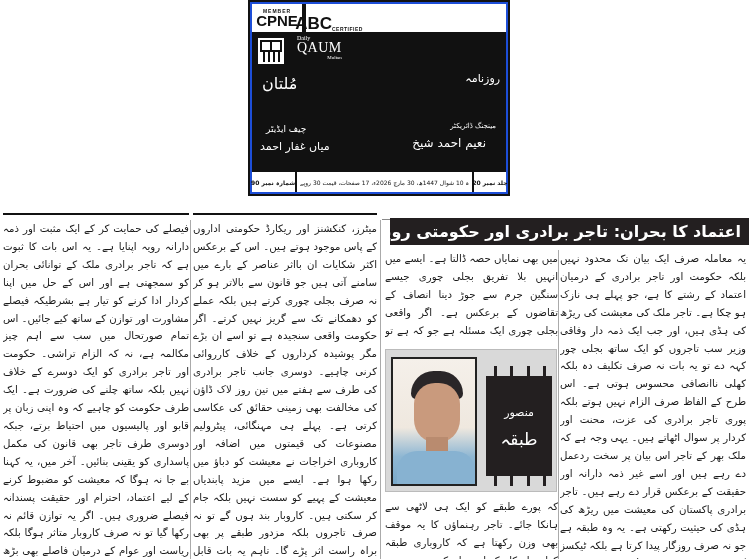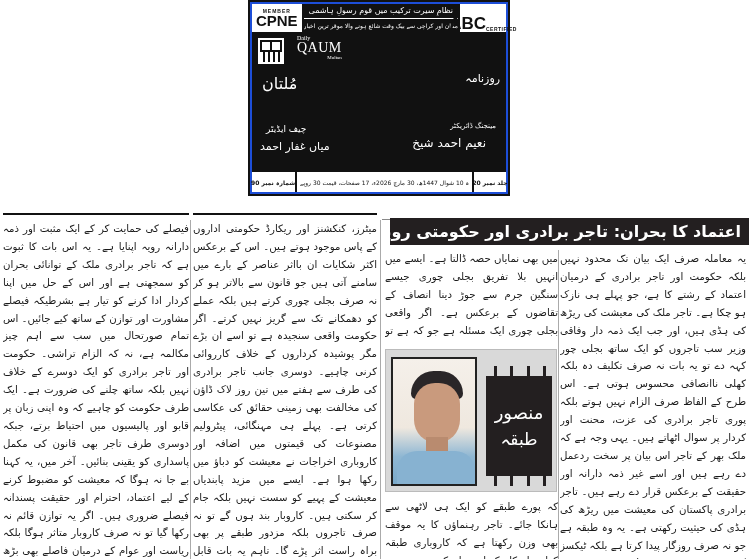--- a/index.html
+++ b/index.html
@@ -68,40 +68,36 @@
     .vrule { position: absolute; width: 1px; background: #aaa; }
 
     
     .author-box { position: absolute; left: 385px; top: 349px; width: 172px; height: 143px; background: #d9d9d9; border: 1px solid #bbb; }
     .photo { position: absolute; left: 5px; top: 7px; width: 86px; height: 129px; border: 2px solid #222; background: linear-gradient(180deg, #f5f0ea 0%, #efe8df 55%, #8fb7d3 78%, #7aa9c9 100%); overflow: hidden; }
     .photo .hair { position: absolute; left: 18px; top: 12px; width: 52px; height: 28px; background: #2a2628; border-radius: 26px 26px 6px 6px; }
     .photo .face { position: absolute; left: 21px; top: 24px; width: 46px; height: 60px; background: #c99a7d; border-radius: 22px 22px 24px 24px; }
     .photo .neck { position: absolute; left: 33px; top: 78px; width: 22px; height: 18px; background: #b98b6f; }
     .photo .shirt { position: absolute; left: 4px; top: 92px; width: 78px; height: 40px; background: #87b2d1; border-radius: 20px 20px 0 0; }
     .name-plate { position: absolute; left: 100px; top: 26px; width: 66px; height: 100px; background: #231f20; display: flex; flex-direction: column; align-items: center; justify-content: center; color: #fff; direction: rtl; }
-    .name-plate .n1 { font-size: 18px; line-height: 26px; }
+    .name-plate .n1 { font-size: 11px; line-height: 26px; }
     .name-plate .n2 { font-size: 17px; line-height: 26px; }
     .pins { position: absolute; left: 108px; width: 52px; height: 10px; display: flex; justify-content: space-between; }
     .pins span { display: block; width: 3px; height: 10px; background: #231f20; }
     .pins.top { top: 16px; }
     .pins.bottom { top: 126px; }
   </style>
 </head>
 <body>
 
 <div class="masthead">
   <div class="mh-inner">
     <div class="mh-top">
       <div class="cpne">
         <span class="small">MEMBER</span>
         <span class="big">CPNE</span>
-      </div>
-      <div class="tagline">
-        <div class="t1">نظامِ سیرت ترکیب میں قوم رسولِ ہاشمی</div>
-        <div class="t2">ملتان اور کراچی سے بیک وقت شائع ہونے والا موقر ترین اخبار</div>
       </div>
       <div class="abc">
         <span class="big">ABC</span>
         <span class="small">CERTIFIED</span>
       </div>
     </div>
 
     <div class="qr"></div>
     <div class="daily-en">
       <span class="d">Daily</span>

